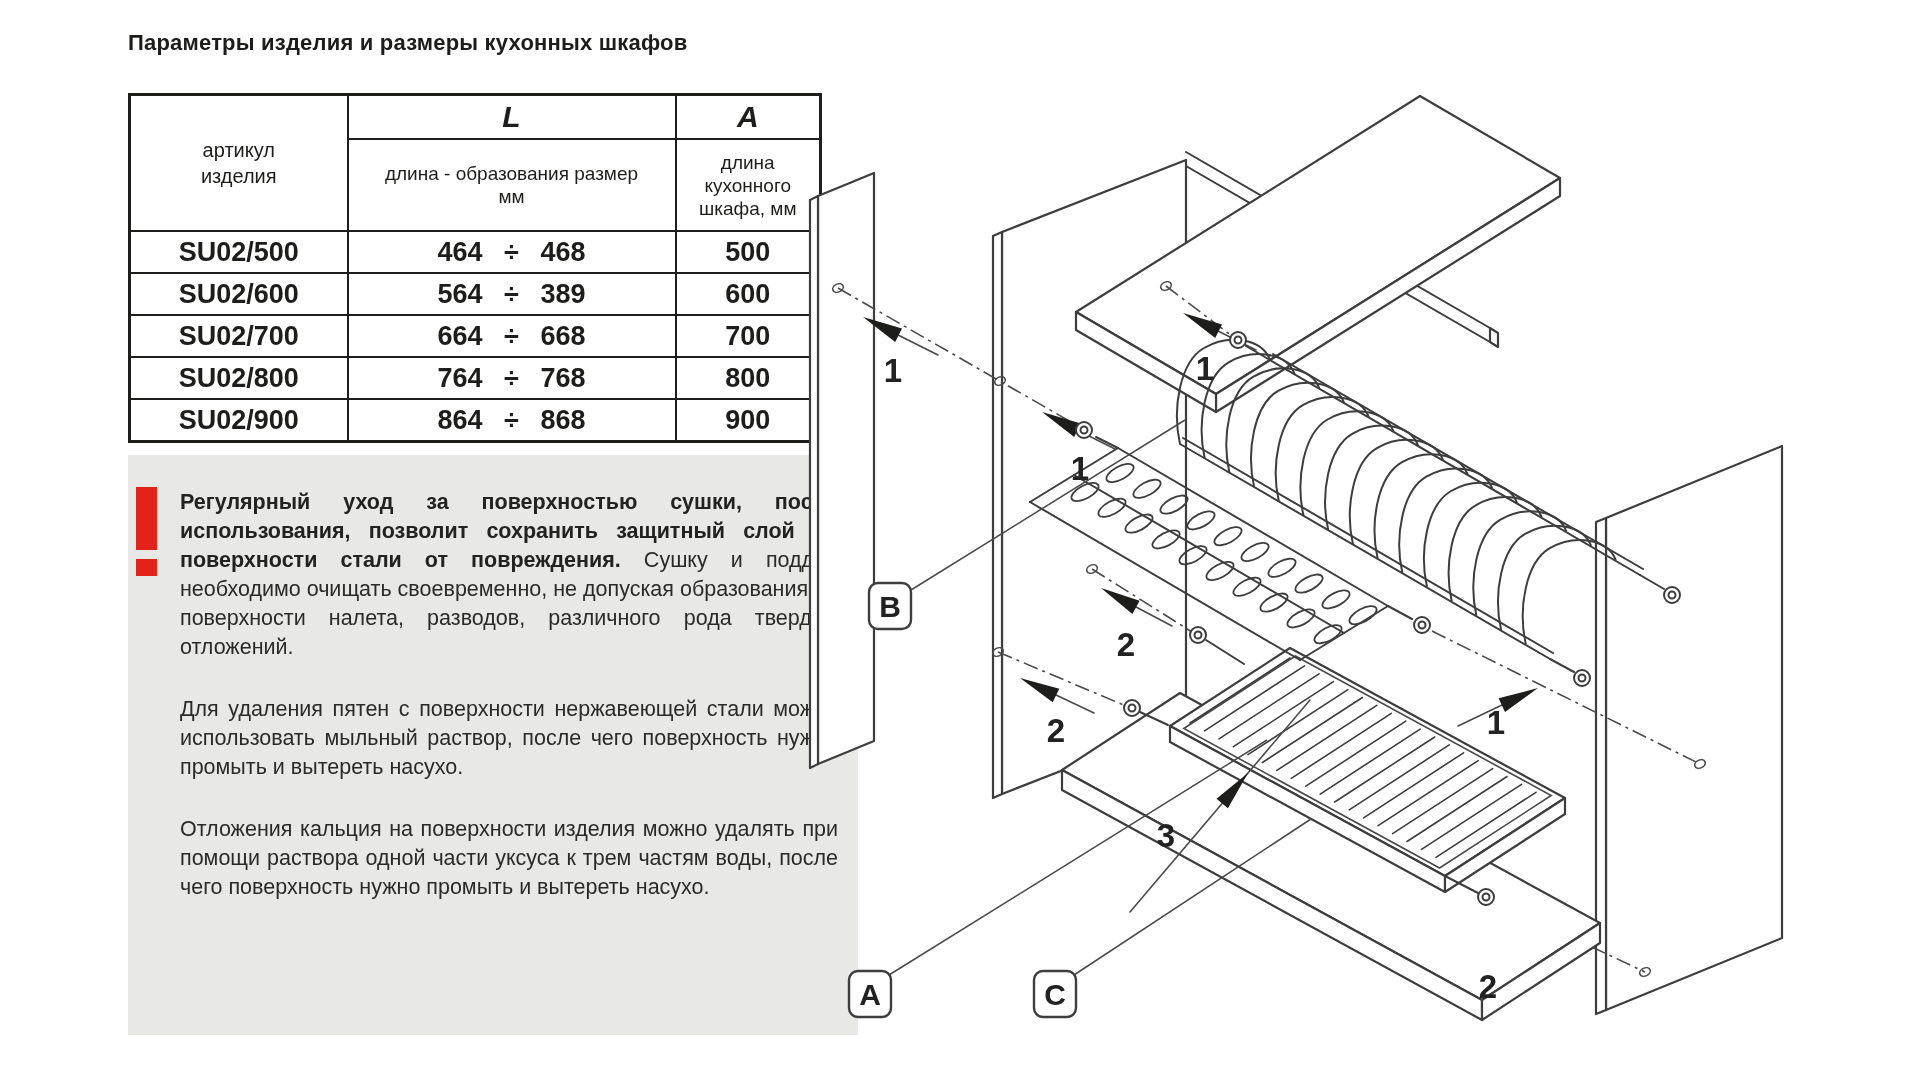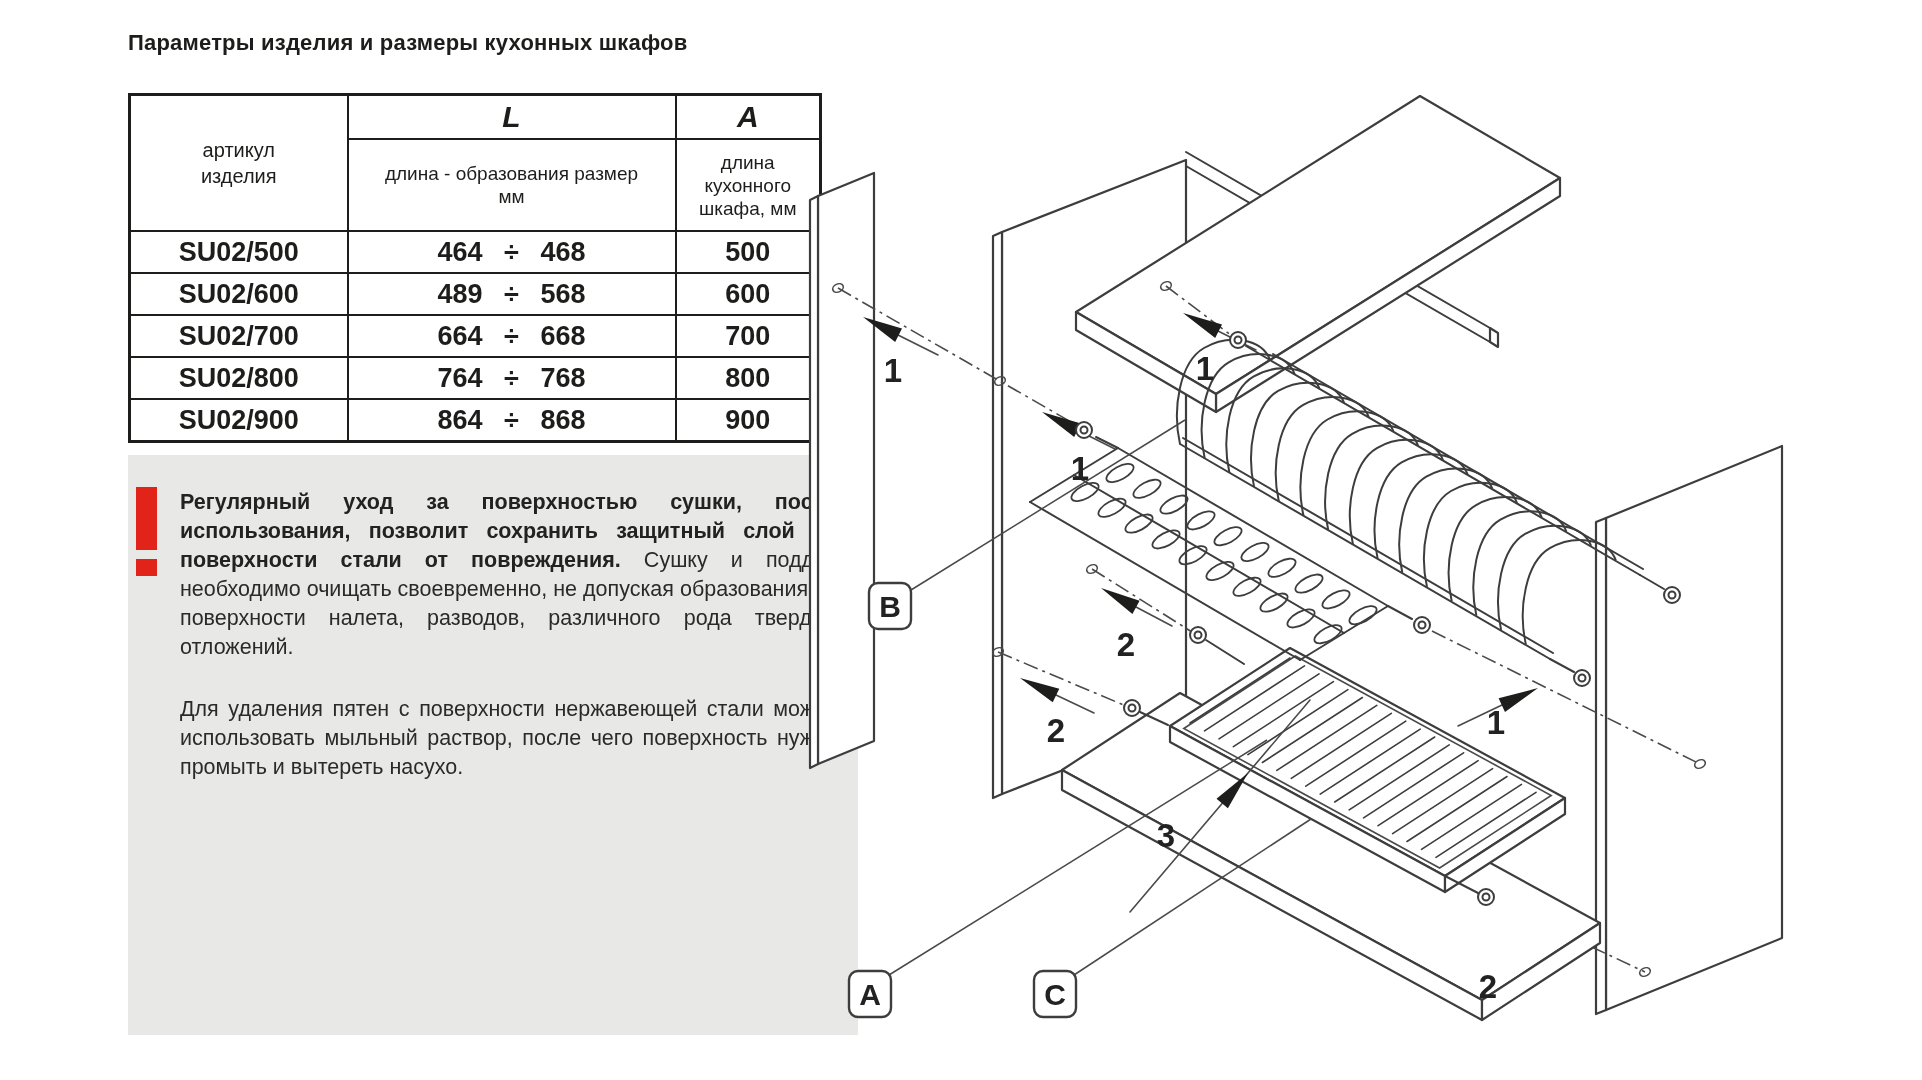--- a/index.html
+++ b/index.html
@@ -70,21 +70,21 @@
         <div>шкафа, мм</div>
       </td>
     </tr>
     <tr class="data">
       <td>SU02/500</td>
       <td class="lval">464 ÷ 468</td>
       <td>500</td>
     </tr>
     <tr class="data">
       <td>SU02/600</td>
-      <td class="lval">489 ÷ 568</td>
+      <td class="lval">564 ÷ 389</td>
       <td>600</td>
     </tr>
     <tr class="data">
       <td>SU02/700</td>
       <td class="lval">664 ÷ 668</td>
       <td>700</td>
     </tr>
     <tr class="data">
       <td>SU02/800</td>
       <td class="lval">764 ÷ 768</td>
@@ -94,20 +94,21 @@
       <td>SU02/900</td>
       <td class="lval">864 ÷ 868</td>
       <td>900</td>
     </tr>
   </tbody>
     </table>
 
   <div class="warn">
     <p><b>Регулярный уход за поверхностью сушки, после использования, позволит сохранить защитный слой на поверхности стали от повреждения.</b><span> Сушку и поддон необходимо очищать своевременно, не допуская образования на поверхности налета, разводов, различного рода твердых отложений.</span></p>
     <p>Для удаления пятен с поверхности нержавеющей стали можно использовать мыльный раствор, после чего поверхность нужно промыть и вытереть насухо.</p>
+    <p>Отложения кальция на поверхности изделия можно удалять при помощи раствора одной части уксуса к трем частям воды, после чего поверхность нужно промыть и вытереть насухо.</p>
   </div>
   <div class="exc-bar"></div>
   <div class="exc-dot"></div>
 
   <div class="diagram">
   <svg width="1222" height="1020" viewBox="700 60 1222 1020" xmlns="http://www.w3.org/2000/svg">
     <defs>
       <path id="ploop" d="M0 0 C -8 -36, 0 -82, 24 -96 C 48 -110, 82 -106, 90 -84" fill="none" stroke="#3d3d3d" stroke-width="2"></path>
       <ellipse id="lrov" rx="15" ry="6.5" transform="rotate(-28)" fill="none" stroke="#3d3d3d" stroke-width="1.8"></ellipse>
       <line id="rib" x1="0" y1="0" x2="100" y2="-65" stroke="#3d3d3d" stroke-width="1.6" stroke-linecap="round"></line>

